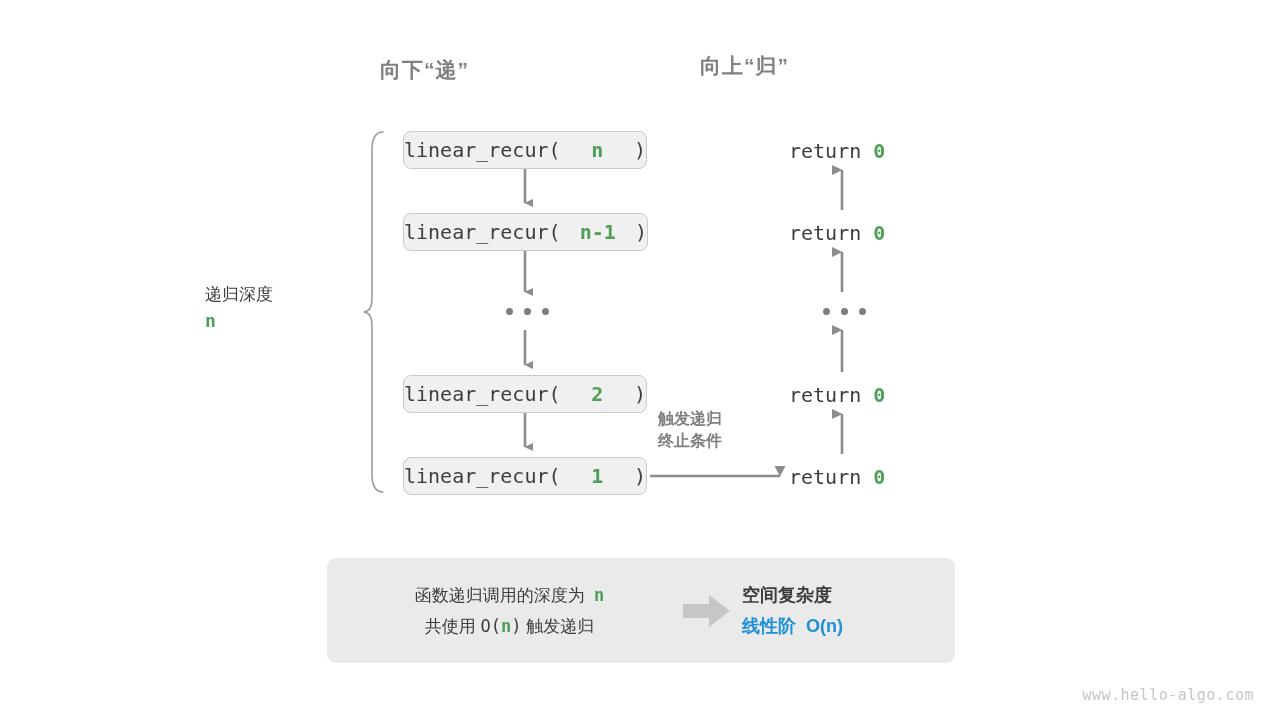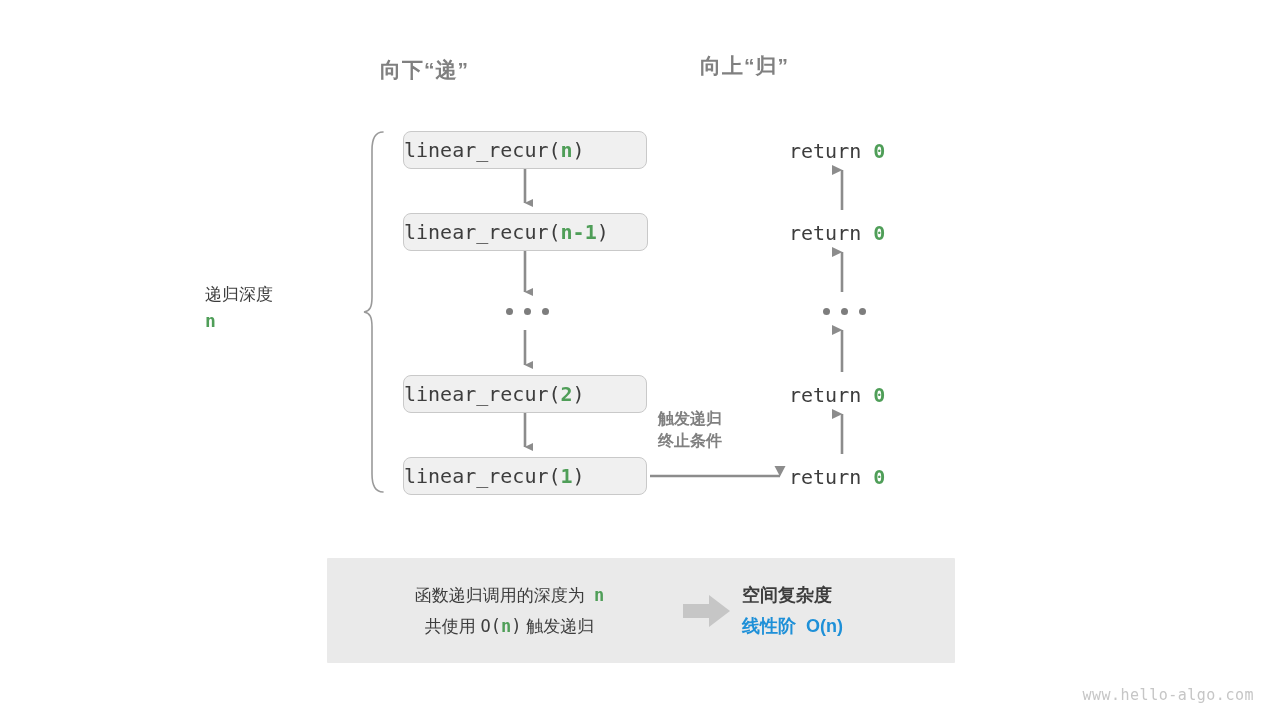--- a/index.html
+++ b/index.html
@@ -38,21 +38,21 @@
   
   .call-box {
     position: absolute;
     height: 38px;
     box-sizing: border-box;
     background: #f0f0f0;
     border: 1px solid #c9c9c9;
     border-radius: 8px;
     display: flex;
     align-items: center;
-    justify-content: flex-start;
+    justify-content: space-between;
     font-family: "DejaVu Sans Mono", "Liberation Mono", monospace;
     font-size: 20px;
     color: #3d3d3d;
     white-space: nowrap;
   }
   .call-box .arg {
     color: #4f9e58;
     font-weight: bold;
   }
 
@@ -122,21 +122,21 @@
   }
 
   
   #summary {
     position: absolute;
     left: 327px;
     top: 558px;
     width: 628px;
     height: 105px;
     background: #eaeaea;
-    border-radius: 1px;
+    border-radius: 9px;
     display: flex;
     align-items: center;
   }
   #summary-left {
     width: 345px;
     padding-left: 20px;
     box-sizing: border-box;
     text-align: center;
   }
   #summary-left .line {

